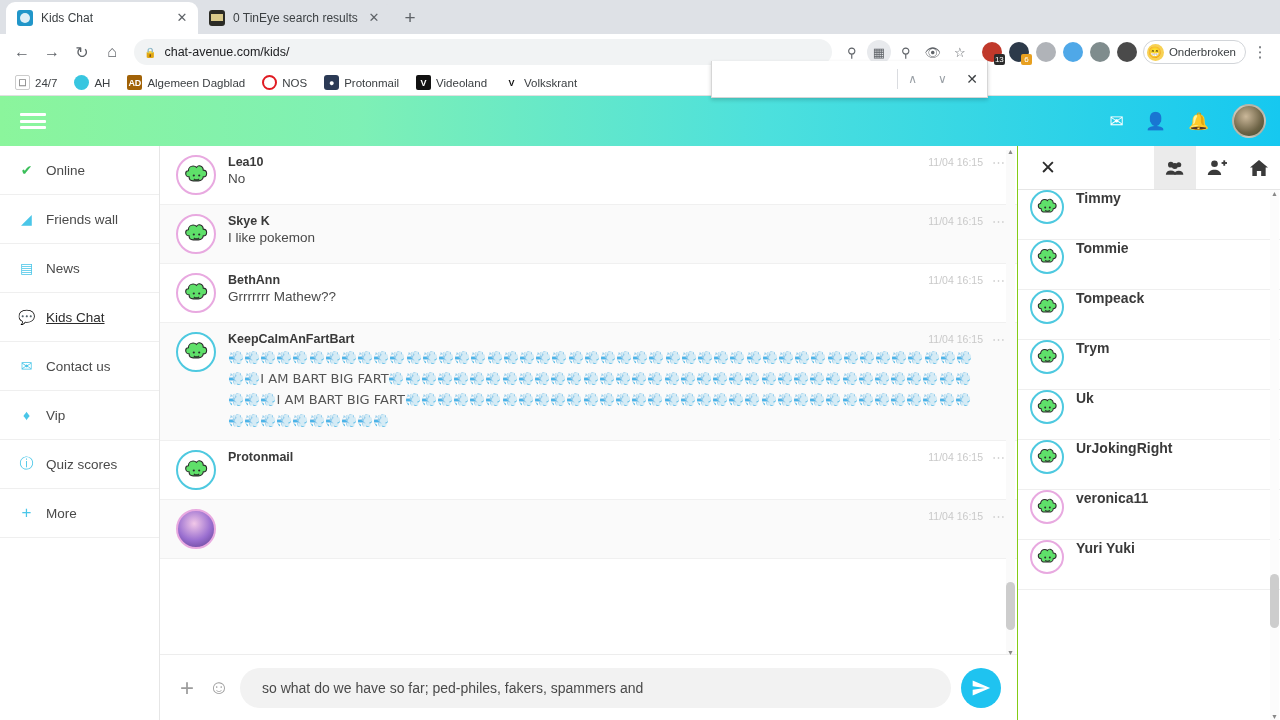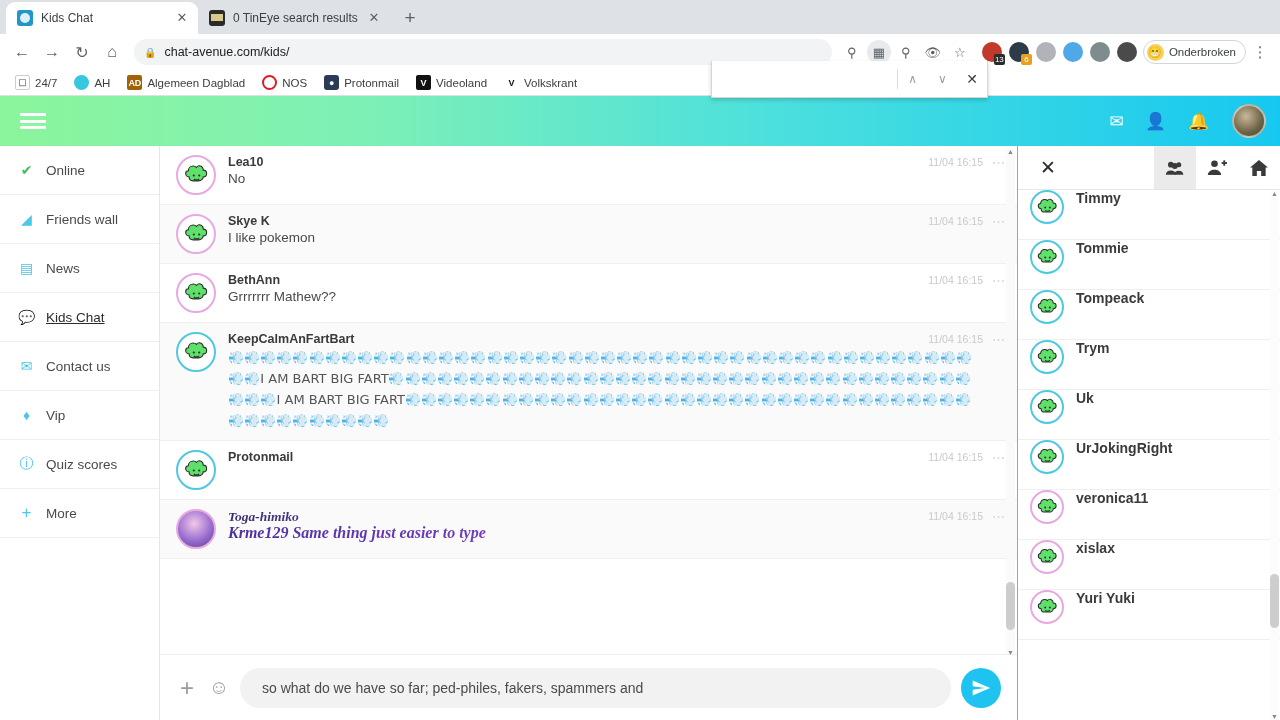--- a/index.html
+++ b/index.html
@@ -412,24 +412,20 @@
             </span>
             <div class="mbody">
               <div class="mname">Protonmail</div>
             </div>
             <span class="mtime">11/04 16:15</span>
             <span class="mdots">⋯</span>
           </div>
 
           <div class="msg alt">
             <span class="av f" style="background:radial-gradient(circle at 45% 35%,#f2c8e8,#9a6fd0 55%,#5a3a8a);"></span>
-            <div class="mbody">
-              <div class="mname grad">Toga-himiko</div>
-              <div class="mtext script">Krme129 Same thing just easier to type</div>
-            </div>
             <span class="mtime">11/04 16:15</span>
             <span class="mdots">⋯</span>
           </div>
 
         </div>
 
         <div class="chat-scroll">
           <div class="cs-track"></div>
           <div class="cs-up">▲</div>
           <div class="cs-thumb"></div>
@@ -572,33 +568,20 @@
             <span class="uav f">
               <svg viewBox="0 0 40 40">
                   <g fill="#5fe06a" stroke="#2b2b2b" stroke-width="1.8">
               <path d="M9 22c-3 0-5-2-5-5s2-4 4-4c0-4 3-7 7-7 2 0 4 1 5 2 1-2 4-3 6-2 3 1 4 4 4 6 3 0 5 2 5 5s-2 5-5 5c0 3-3 6-7 6H15c-4 0-6-3-6-6z"></path>
                   </g>
               <circle cx="16" cy="20" r="1.7" fill="#2b2b2b"></circle>
                   <circle cx="24" cy="20" r="1.7" fill="#2b2b2b"></circle>
               <path d="M16 25c2 2 6 2 8 0" stroke="#2b2b2b" stroke-width="1.8" fill="none"></path>
                 </svg>
             </span>
-            <span class="uname">xislax</span>
-          </div>
-          <div class="urow">
-            <span class="uav f">
-              <svg viewBox="0 0 40 40">
-                  <g fill="#5fe06a" stroke="#2b2b2b" stroke-width="1.8">
-              <path d="M9 22c-3 0-5-2-5-5s2-4 4-4c0-4 3-7 7-7 2 0 4 1 5 2 1-2 4-3 6-2 3 1 4 4 4 6 3 0 5 2 5 5s-2 5-5 5c0 3-3 6-7 6H15c-4 0-6-3-6-6z"></path>
-                  </g>
-              <circle cx="16" cy="20" r="1.7" fill="#2b2b2b"></circle>
-                  <circle cx="24" cy="20" r="1.7" fill="#2b2b2b"></circle>
-              <path d="M16 25c2 2 6 2 8 0" stroke="#2b2b2b" stroke-width="1.8" fill="none"></path>
-                </svg>
-            </span>
             <span class="uname">Yuri Yuki</span>
           </div>
 
           <div class="ulist-scroll">
             <div class="uls-up">▲</div>
             <div class="uls-thumb"></div>
             <div class="uls-dn">▼</div>
           </div>
         </div>
       </div>

